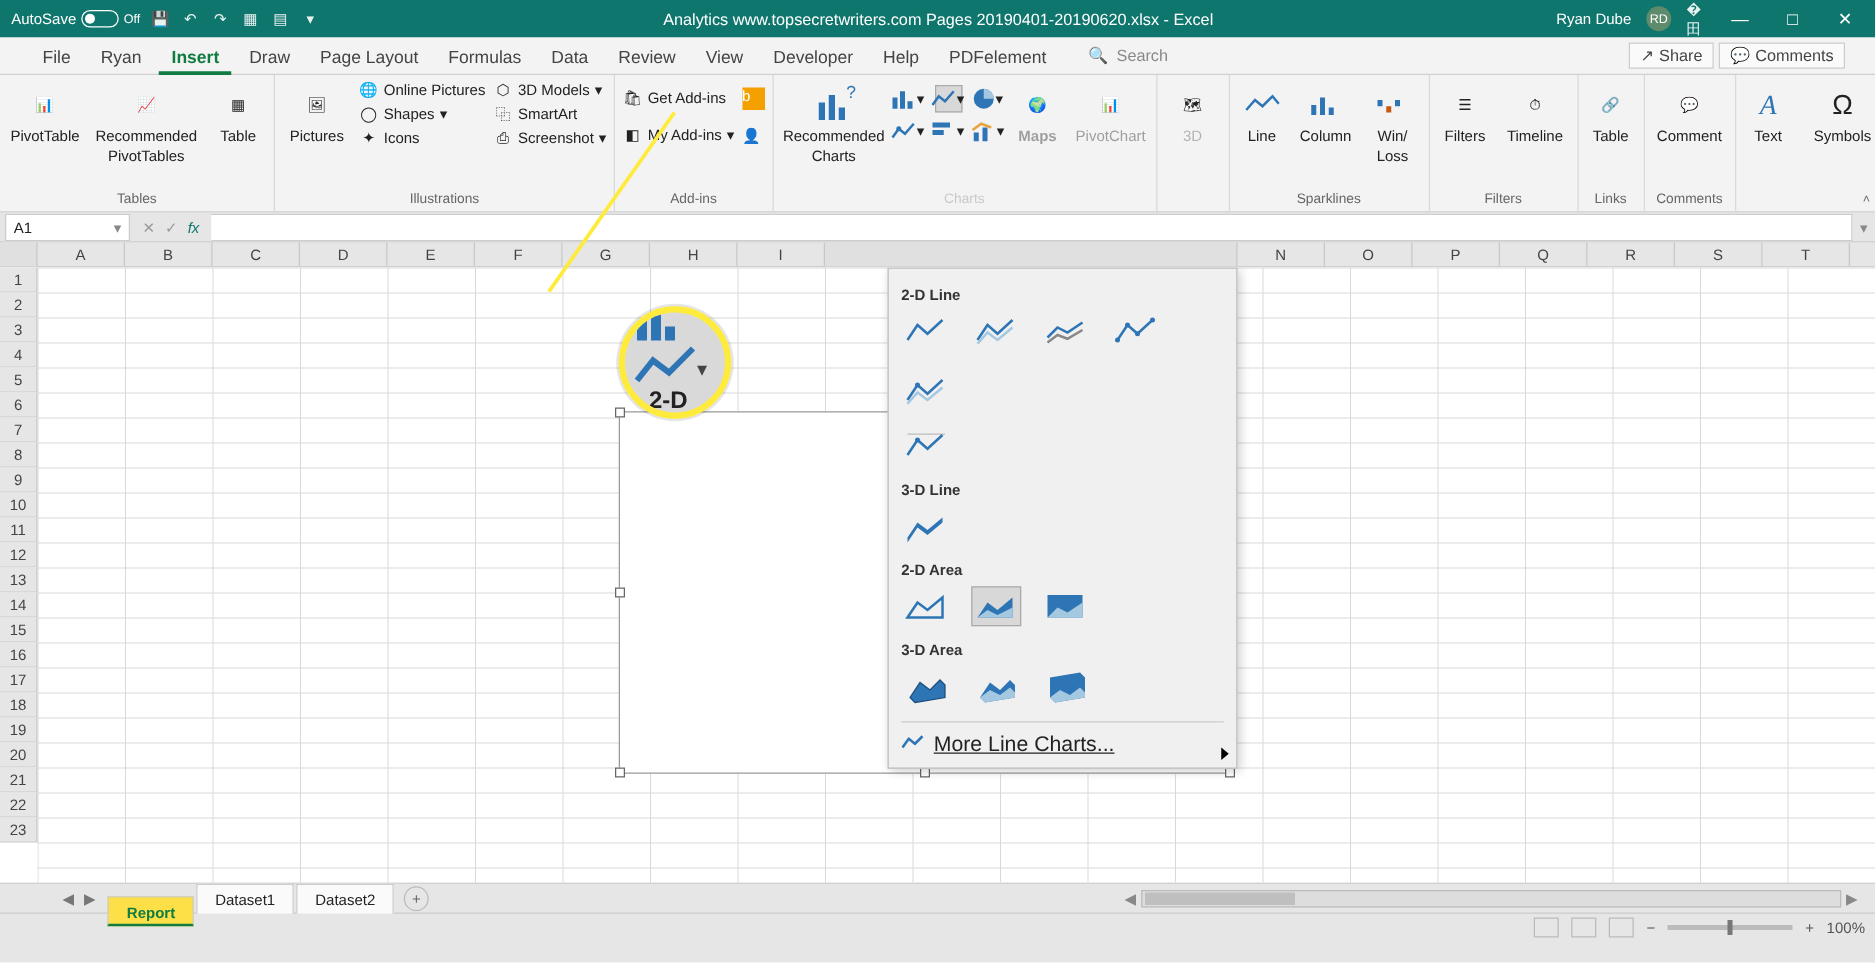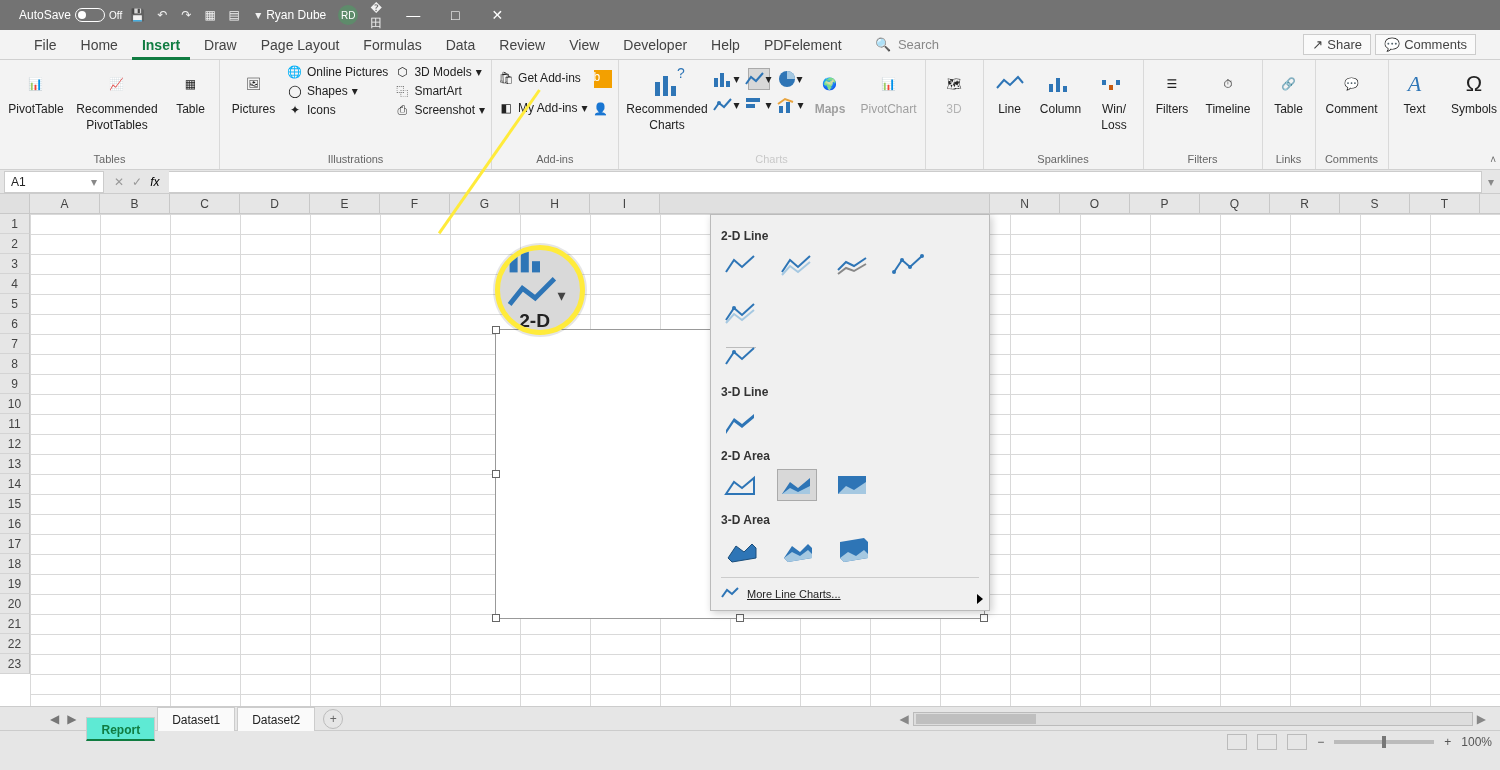--- a/index.html
+++ b/index.html
@@ -1,18 +1,18 @@
 <!DOCTYPE html>
 <html><head>
 <meta charset="utf-8">
 <style>
   * { box-sizing: border-box; margin: 0; padding: 0; font-family: "Segoe UI", Arial, sans-serif; }
   body { width:1500px; height:770px; background:#E6E6E6; overflow:hidden; font-size:12px; color:#222; position:relative;}
   
-  .titlebar { height:30px; background:#737373; color:#fff; display:flex; align-items:center; padding:0 19px; font-size:12px;}
+  .titlebar { height:30px; background:#0f766e; color:#fff; display:flex; align-items:center; padding:0 9px; font-size:12px;}
   .titlebar .left { display:flex; align-items:center; gap:8px; flex:0 0 auto;}
   .titlebar .center { flex:1; text-align:center; font-size:13px;}
   .titlebar .right { flex:0 0 auto; display:flex; align-items:center; gap:12px;}
   .autosave { display:flex; align-items:center; gap:4px;}
   .toggle { width:30px; height:14px; border:1px solid #fff; border-radius:8px; position:relative;}
   .toggle::after{content:"";width:8px;height:8px;background:#fff;border-radius:50%;position:absolute;left:2px;top:2px;}
   .qaticon { width:16px; height:16px; display:flex; align-items:center;justify-content:center; opacity:.9;}
   .winbtn{width:30px;height:30px;display:flex;align-items:center;justify-content:center;font-size:14px;}
   .avatar{width:20px;height:20px;border-radius:50%;background:#5e8b6b;color:#fff;display:flex;align-items:center;justify-content:center;font-size:10px;}
   
@@ -33,51 +33,51 @@
   .smallrow{display:flex;align-items:center;gap:4px;white-space:nowrap;}
   .smallrow .ico{width:16px;height:16px;display:flex;align-items:center;justify-content:center;}
   .chartbtn{width:22px;height:22px;display:flex;align-items:center;justify-content:center;}
   .chartstack{display:flex;flex-direction:column;gap:4px;padding-top:4px;}
   .chartsrow{display:flex;gap:10px;}
   .collapse{position:absolute;right:4px;bottom:4px;font-size:10px;color:#666;}
   
   .formulabar{height:24px;background:#E6E6E6;border-bottom:1px solid #ccc;display:flex;align-items:center;}
   .namebox{width:100px;height:22px;border:1px solid #ccc;background:#fff;margin-left:4px;display:flex;align-items:center;padding:0 6px;font-size:12px;justify-content:space-between;}
   .fx-icons{display:flex;gap:8px;padding:0 10px;color:#999;}
-  .fx{font-style:italic;color:#000000;}
+  .fx{font-style:italic;color:#0f766e;}
   .formula-entry{flex:1;height:22px;border:1px solid #ccc;border-left:none;background:#fff;}
   
   .colhdr{height:20px;background:#E6E6E6;border-bottom:1px solid #c8c8c8;display:flex;}
   .corner{width:30px;border-right:1px solid #c8c8c8;background:#E0E0E0;}
   .col{width:70px;text-align:center;border-right:1px solid #c8c8c8;font-size:12px;color:#444;line-height:20px;}
   
   .grid{position:relative;height:492px;overflow:hidden;background:#fff;}
   .rows{position:absolute;left:0;top:0;width:30px;}
   .rowhdr{height:20px;border-bottom:1px solid #d4d4d4;border-right:1px solid #c8c8c8;background:#E6E6E6;text-align:center;font-size:12px;color:#444;line-height:20px;}
   .cells{position:absolute;left:30px;top:0;right:0;bottom:0;
     background-image:linear-gradient(to right,#d9d9d9 1px,transparent 1px),linear-gradient(to bottom,#d9d9d9 1px,transparent 1px);
     background-size:70px 20px;}
   .chart-placeholder{position:absolute;left:495px;top:115px;width:490px;height:290px;border:1px solid #999;background:#fff;}
   .chart-placeholder .handle{width:8px;height:8px;border:1px solid #666;background:#fff;position:absolute;}
   
   .chartmenu{position:absolute;left:710px;top:0;width:280px;background:#F0F0F0;border:1px solid #bbb;box-shadow:2px 2px 8px rgba(0,0,0,.2);padding:8px 10px 0 10px;z-index:5;}
   .chartmenu h4{font-size:12px;font-weight:600;color:#333;margin:6px 0 6px 0;}
   .thumbrow{display:flex;gap:16px;flex-wrap:wrap;margin-bottom:12px;}
   .thumb{width:40px;height:32px;border:1px solid transparent;display:flex;align-items:center;justify-content:center;background:#F0F0F0;}
   .thumb:hover,.thumb.hover{background:#d8d8d8;border:1px solid #aaa;}
-  .morerow{border-top:1px solid #ccc;padding:8px 0;display:flex;align-items:center;gap:8px;font-size:11px;}
+  .morerow{border-top:1px solid #ccc;padding:8px 0;display:flex;gap:8px;font-size:17px;}
   
   .callout-line{position:absolute;left:538px;top:90px;width:3px;height:175px;background:#FFEB3B;transform:rotate(35deg);transform-origin:top;z-index:6;}
   .magnifier{position:absolute;left:495px;top:245px;width:90px;height:90px;border:5px solid #FFEB3B;border-radius:50%;background:#d9d9d9;z-index:7;box-shadow:0 0 0 2px rgba(0,0,0,.1);overflow:hidden;display:flex;align-items:center;justify-content:center;}
   .magnifier svg{transform:scale(1.6);}
   
   .sheetbar{height:24px;background:#E6E6E6;border-top:1px solid #ccc;display:flex;align-items:center;padding-left:40px;}
   .navarrows{display:flex;gap:8px;color:#777;padding:0 10px;}
   .sheet-tab{padding:0 14px;height:24px;line-height:24px;border:1px solid #ccc;border-bottom:none;background:#fafafa;font-size:12px;margin-right:2px;}
-  .sheet-tab.active{background:#5eead4;color:#107C41;font-weight:600;border-bottom:2px solid #107C41;margin-top:20px;}
+  .sheet-tab.active{background:#fde047;color:#107C41;font-weight:600;border-bottom:2px solid #107C41;margin-top:20px;}
   .addsheet{width:20px;height:20px;border:1px solid #bbb;border-radius:50%;display:flex;align-items:center;justify-content:center;margin-left:6px;color:#666;}
   .hscroll{flex:1;display:flex;justify-content:flex-end;padding-right:10px;}
   .hscroll .track{width:560px;height:14px;background:#ddd;border:1px solid #bbb;position:relative;}
   .hscroll .thumb{position:absolute;left:2px;top:1px;width:120px;height:10px;background:#bfbfbf;}
   
   .statusbar{height:22px;background:#E6E6E6;border-top:1px solid #ccc;display:flex;align-items:center;justify-content:flex-end;padding:0 8px;gap:10px;font-size:12px;color:#555;}
   .viewbtn{width:20px;height:16px;border:1px solid #bbb;display:inline-block;}
   .zoomslider{width:100px;height:4px;background:#bbb;position:relative;}
   .zoomslider::after{content:"";position:absolute;left:48px;top:-4px;width:4px;height:12px;background:#777;}
   svg{overflow:visible;}
@@ -92,33 +92,34 @@
       <span class="toggle"></span>
       <span style="font-size:10px">Off</span>
     </div>
     <span class="qaticon">💾</span>
     <span class="qaticon">↶</span>
     <span class="qaticon">↷</span>
     <span class="qaticon">▦</span>
     <span class="qaticon">▤</span>
     <span class="qaticon">▾</span>
   </div>
+  <div class="center">Analytics www.topsecretwriters.com Pages 20190401-20190620.xlsx  -  Excel</div>
   <div class="right">
     <span>Ryan Dube</span>
     <span class="avatar">RD</span>
     <span class="qaticon">�田</span>
     <span class="winbtn">—</span>
     <span class="winbtn">□</span>
     <span class="winbtn">✕</span>
   </div>
 </div>
 
 <div class="menutabs">
   <div class="menutab">File</div>
-  <div class="menutab">Home</div>
+  <div class="menutab">Ryan</div>
   <div class="menutab active">Insert</div>
   <div class="menutab">Draw</div>
   <div class="menutab">Page Layout</div>
   <div class="menutab">Formulas</div>
   <div class="menutab">Data</div>
   <div class="menutab">Review</div>
   <div class="menutab">View</div>
   <div class="menutab">Developer</div>
   <div class="menutab">Help</div>
   <div class="menutab">PDFelement</div>

